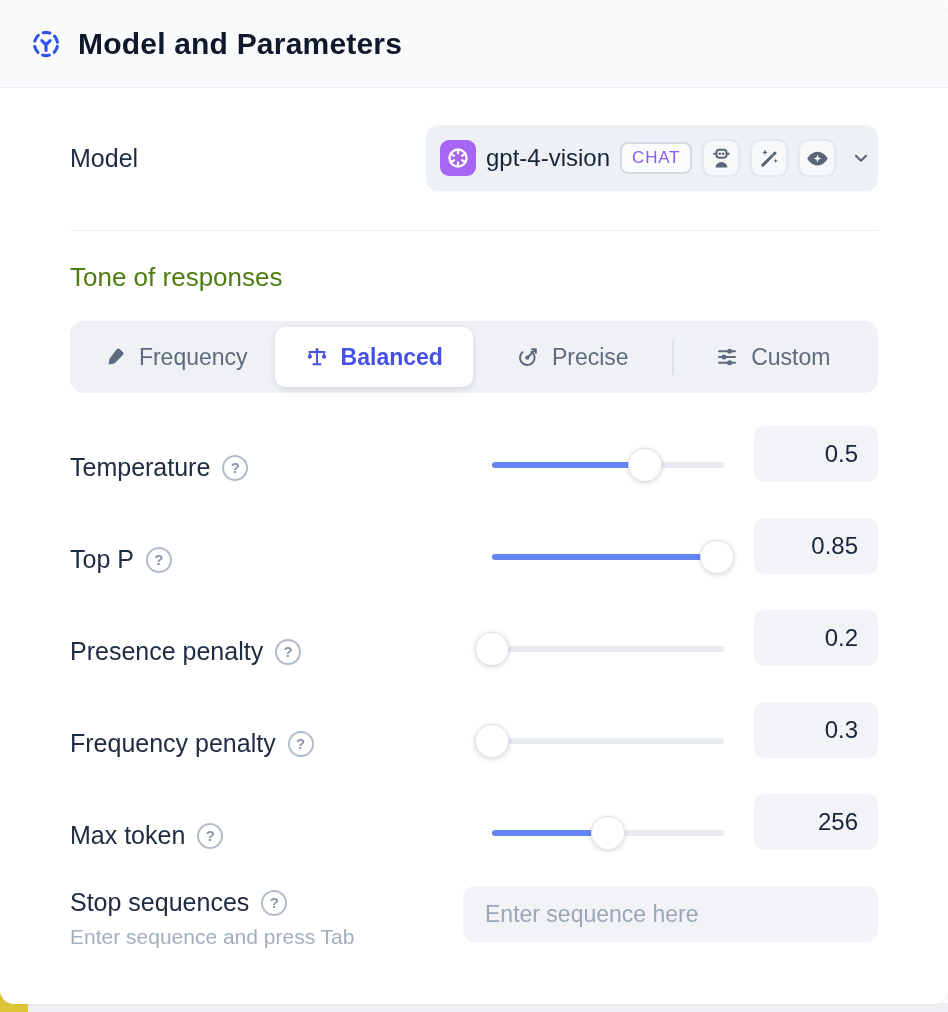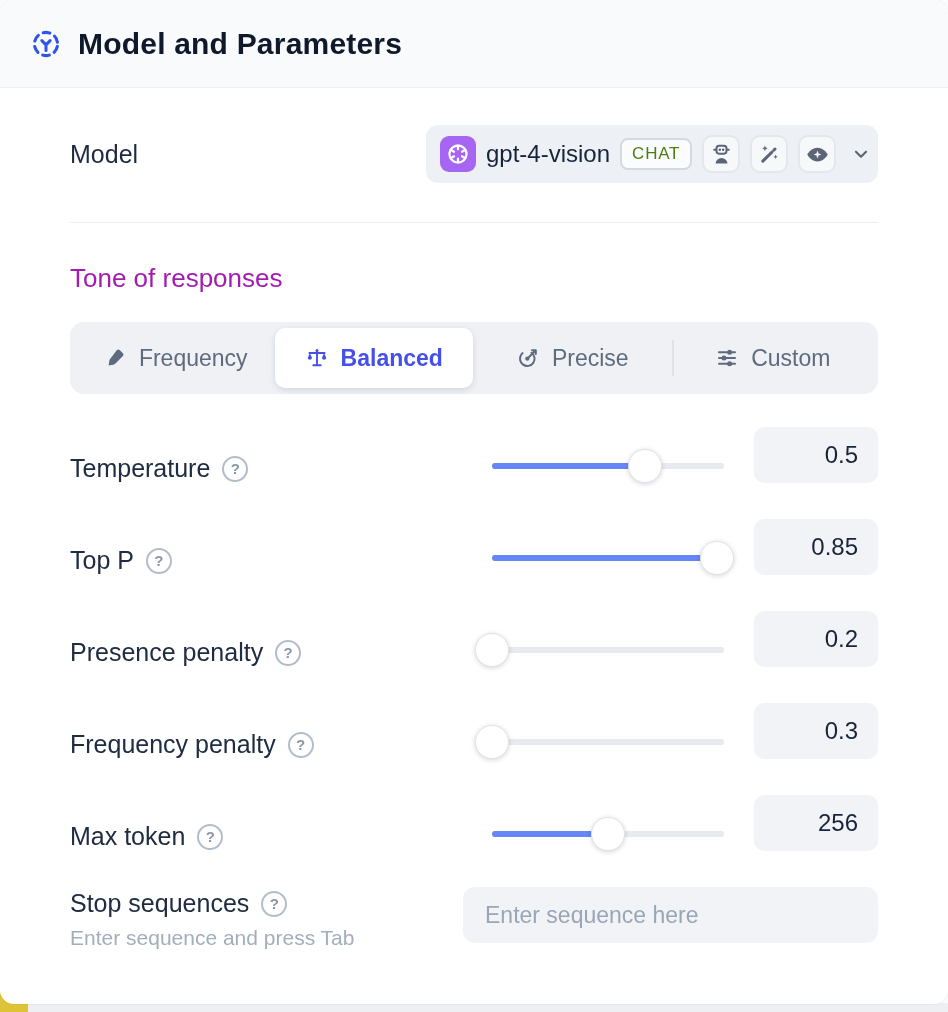--- a/index.html
+++ b/index.html
@@ -11,31 +11,31 @@
 
   .card-header { height:88px; display:flex; align-items:center; gap:16px; padding:0 30px; background:#f8fafc; border-bottom:1px solid #eceff3; }
   .hdr-icon { width:32px; height:32px; display:flex; align-items:center; justify-content:center; color:var(--icon-blue,#2f54eb); }
   .hdr-title { font-size:30px; font-weight:600; color:#10192b; letter-spacing:.2px; }
 
   .content { padding:0 70px; }
 
   
   .model-row { margin-top:37px; display:flex; align-items:center; justify-content:space-between; }
   .field-label { font-size:25px; font-weight:500; color:#1e2a40; }
-  .model-select { width:452px; height:58px; border-radius:12px; background:#edf0f4; display:flex; align-items:center; padding:0 14px; gap:10px; cursor:pointer; border:none; }
+  .model-select { width:452px; height:66px; border-radius:12px; background:#edf0f4; display:flex; align-items:center; padding:0 14px; gap:10px; cursor:pointer; border:none; }
   .provider-logo { width:36px; height:36px; border-radius:9px; background:var(--openai-purple,#a765f3); display:flex; align-items:center; justify-content:center; flex:0 0 auto; }
   .model-name { font-size:24px; font-weight:500; color:#18243a; white-space:nowrap; }
-  .type-badge { height:32px; padding:0 10px; display:flex; align-items:center; border:2px solid #d3dae4; border-radius:8px; background:#fbfcfe; color:#4d7c0f; font-size:17px; font-weight:500; letter-spacing:.8px; }
+  .type-badge { height:32px; padding:0 10px; display:flex; align-items:center; border:2px solid #d3dae4; border-radius:8px; background:#fbfcfe; color:#8b5cf6; font-size:17px; font-weight:500; letter-spacing:.8px; }
   .cap-badge { width:38px; height:38px; border-radius:10px; background:#f6f8fa; border:2px solid #e3e8ee; display:flex; align-items:center; justify-content:center; color:#5b6577; flex:0 0 auto; }
   .chevron { color:#5b6577; margin-left:4px; display:flex; }
 
   .divider { height:1px; background:#edeff2; margin-top:39px; }
 
   
-  .tone-heading { margin-top:40px; font-size:26px; font-weight:500; color:#a21caf; }
+  .tone-heading { margin-top:31px; font-size:26px; font-weight:500; color:#4d7c0f; }
   .segmented { margin-top:28px; height:72px; border-radius:14px; background:#eff1f5; padding:6px; display:flex; align-items:stretch; }
   .tab { flex:1; display:flex; align-items:center; justify-content:center; gap:12px; border:none; background:transparent; border-radius:10px; font-size:23px; font-weight:500; color:#5e6b7e; cursor:pointer; }
   .tab .tab-icon { display:flex; color:#5e6b7e; }
   .tab.selected { background:#ffffff; color:var(--active-tab,#4450e8); font-weight:600; box-shadow:0 2px 6px rgba(30,41,59,.14); }
   .tab.selected .tab-icon { color:var(--active-tab,#4450e8); }
   .seg-divider { width:2px; background:#dde2e9; margin:12px 0; border-radius:1px; }
 
   
   .params { margin-top:33px; }
   .param-row { display:flex; align-items:flex-end; height:56px; margin-bottom:36px; }

